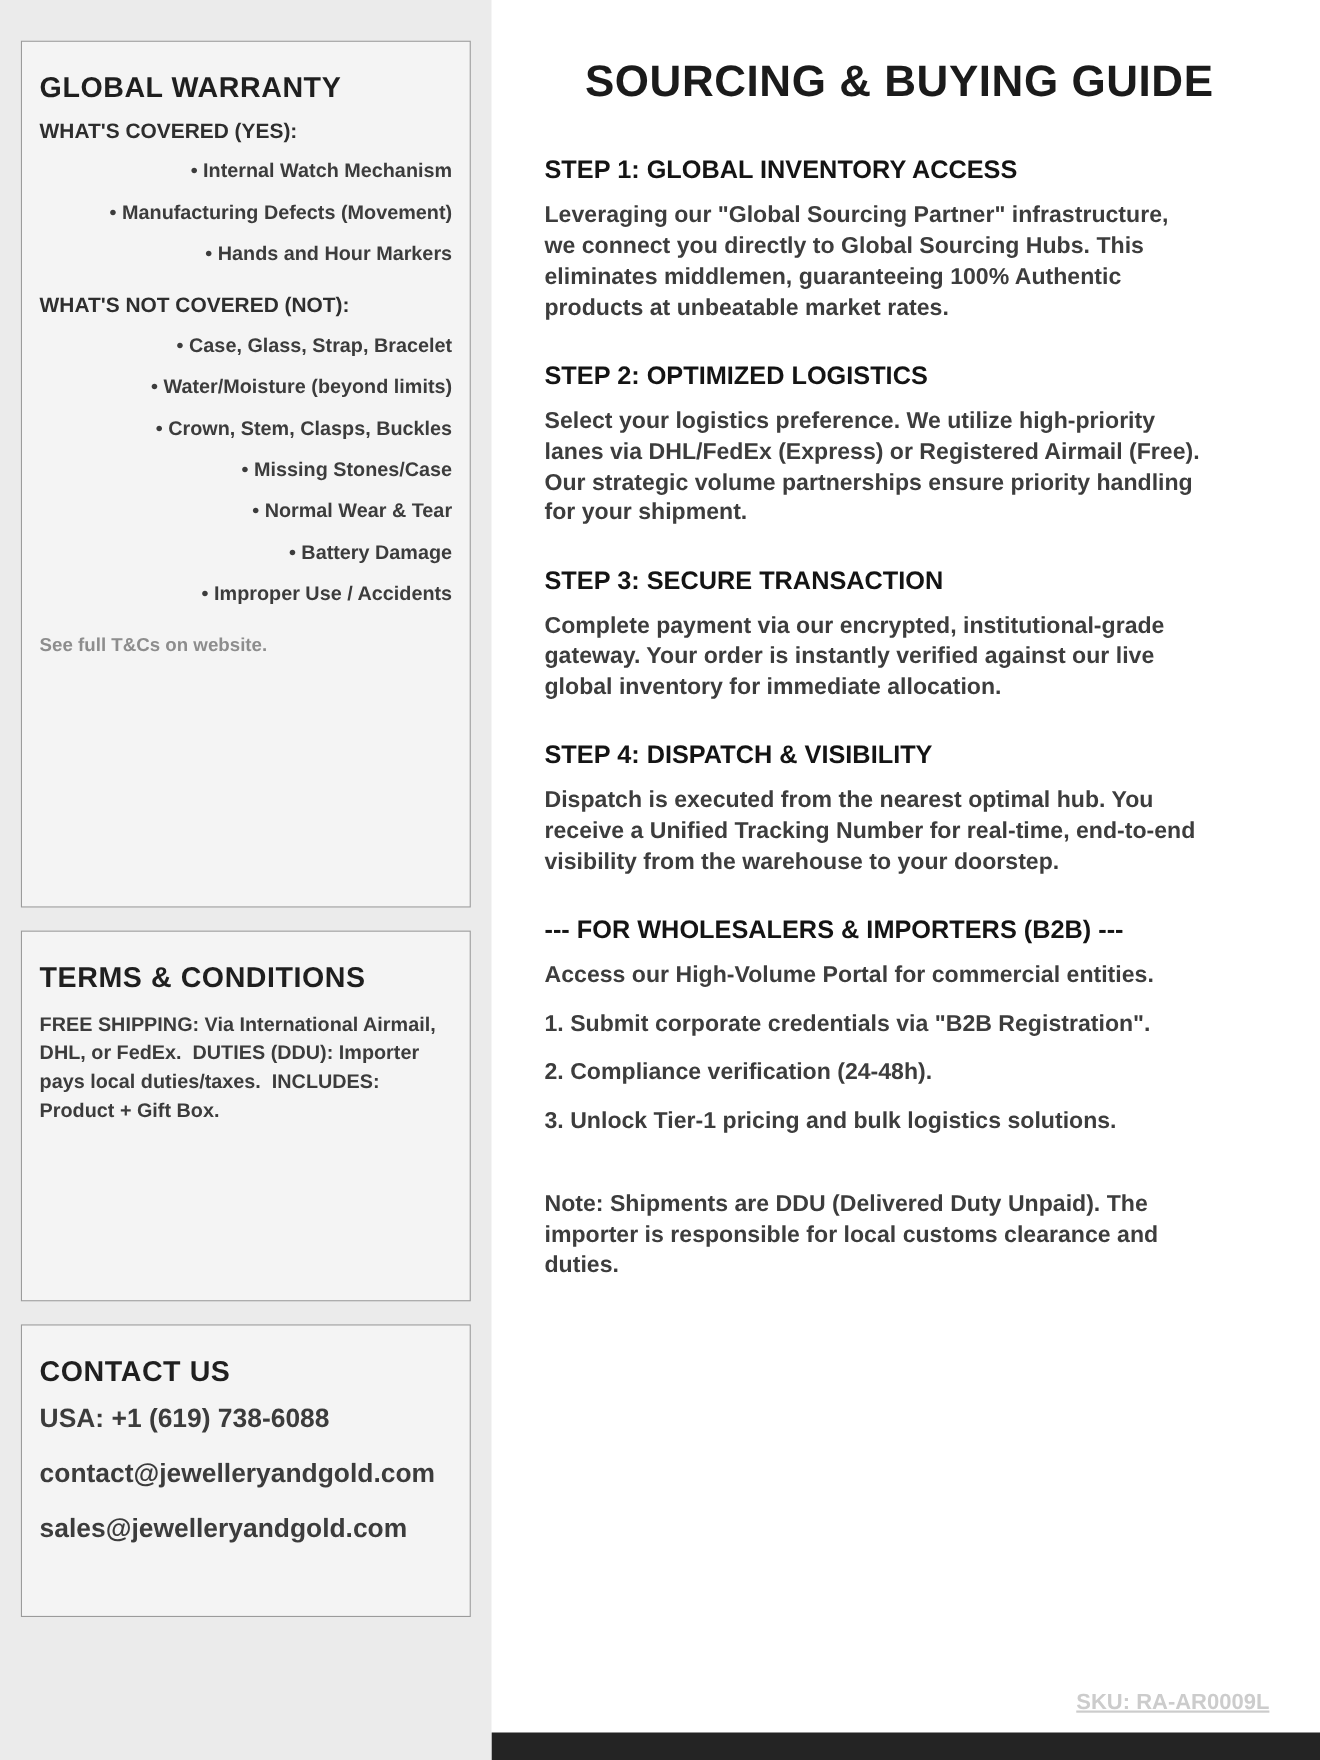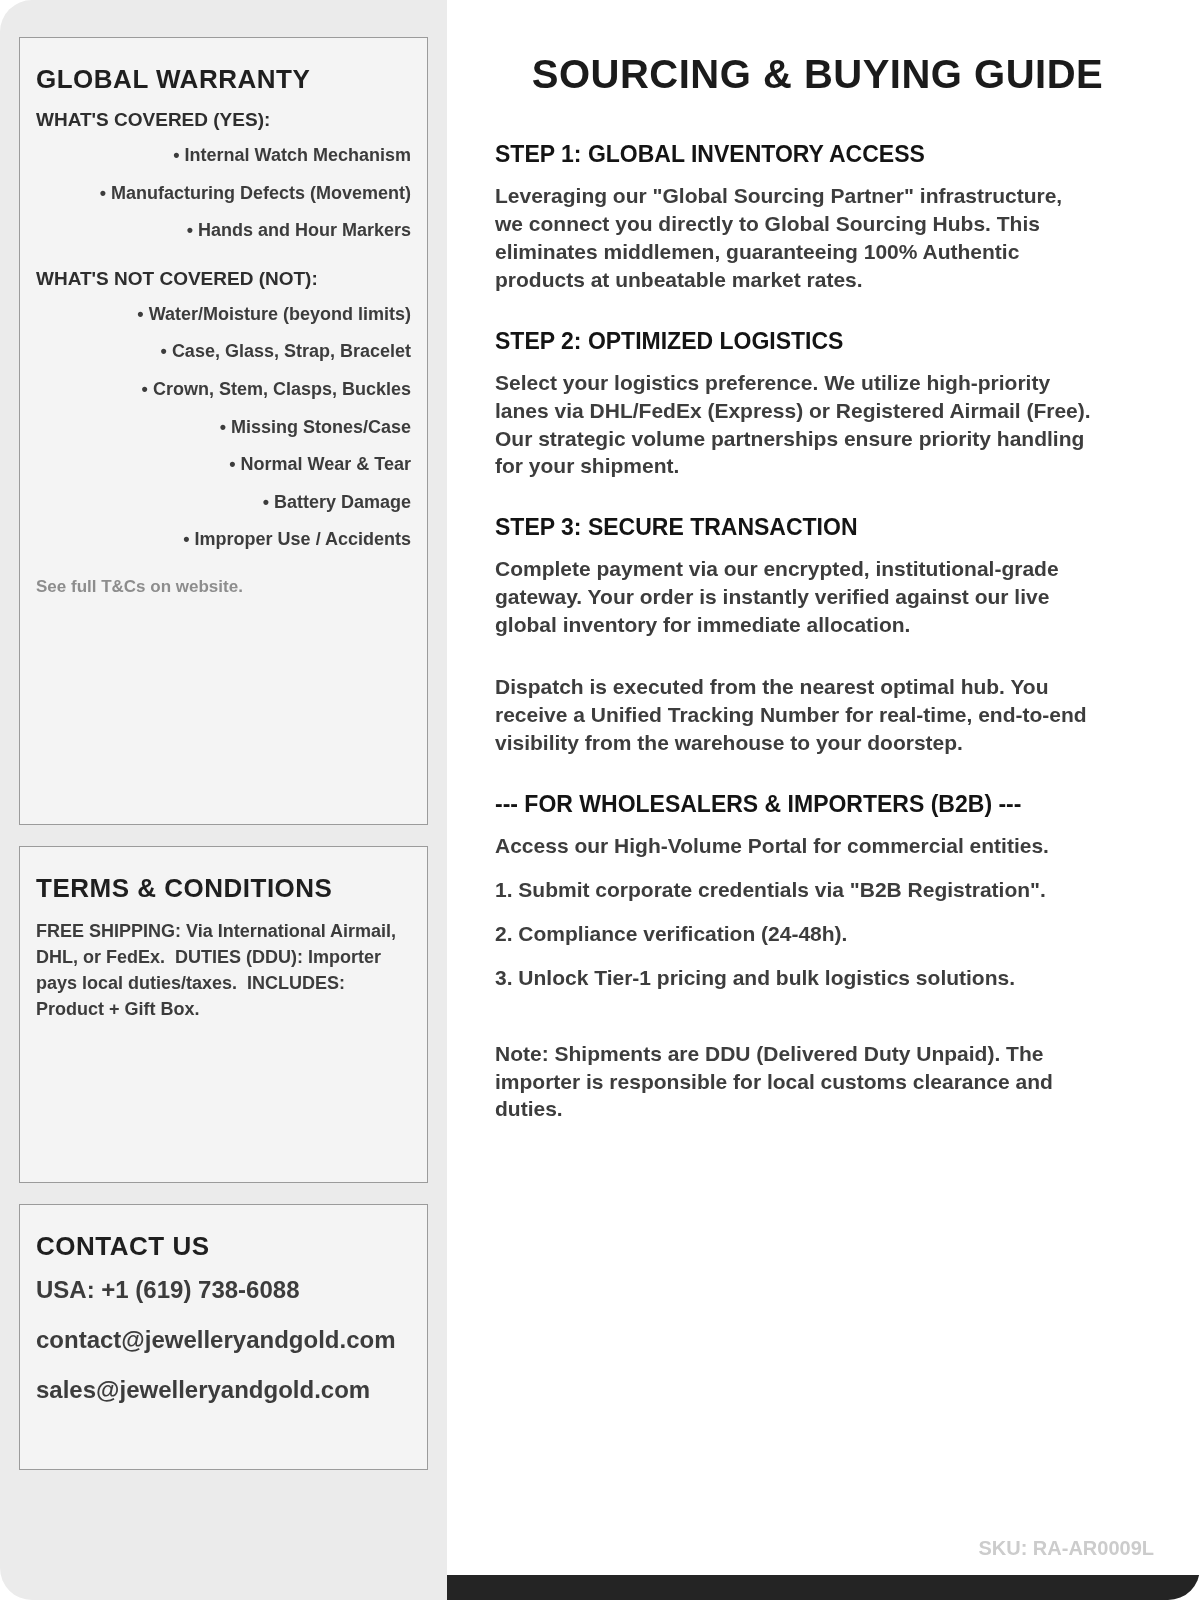--- a/index.html
+++ b/index.html
@@ -2,21 +2,21 @@
 <html><head>
 <meta charset="utf-8">
 <style>
   * { margin: 0; padding: 0; box-sizing: border-box; }
   html, body {
     width: 1200px; height: 1600px;
     font-family: "Liberation Sans", sans-serif;
     background: #ffffff;
     color: #3c3c3c;
   }
-  .page { position: relative; width: 1200px; height: 1600px; overflow: hidden; border-radius: 32px; }
+  .page { position: relative; width: 1200px; height: 1600px; overflow: hidden; }
 
   
   .sidebar {
     position: absolute; left: 0; top: 0;
     width: 447px; height: 1600px;
     background: #ebebeb;
     padding: 37px 19px 0 19px;
   }
   .box {
     background: #f4f4f4;
@@ -90,20 +90,21 @@
     line-height: 1.33;
     max-width: 600px;
     margin-bottom: 16px;
   }
   .step p.note { margin-top: 48px; }
 
   .sku {
     position: absolute; right: 46px; bottom: 40px;
     font-size: 20px; font-weight: 700;
     color: #cccccc;
+    text-decoration: underline;
   }
   .bottom-bar {
     position: absolute; left: 447px; right: 0; bottom: 0;
     height: 25px; background: #242424;
   }
 </style>
 </head>
 <body>
 
 <div class="page">
@@ -115,22 +116,22 @@
 
       <div class="sub-heading">WHAT'S COVERED (YES):</div>
       <ul class="bullet-list">
         <li>Internal Watch Mechanism</li>
         <li>Manufacturing Defects (Movement)</li>
         <li>Hands and Hour Markers</li>
       </ul>
 
       <div class="sub-heading">WHAT'S NOT COVERED (NOT):</div>
       <ul class="bullet-list">
+        <li>Case, Glass, Strap, Bracelet</li>
         <li>Water/Moisture (beyond limits)</li>
-        <li>Case, Glass, Strap, Bracelet</li>
         <li>Crown, Stem, Clasps, Buckles</li>
         <li>Missing Stones/Case</li>
         <li>Normal Wear &amp; Tear</li>
         <li>Battery Damage</li>
         <li>Improper Use / Accidents</li>
       </ul>
 
       <p class="footnote">See full T&amp;Cs on website.</p>
     </section>
 
@@ -161,20 +162,21 @@
       <h2 class="step-heading">STEP 2: OPTIMIZED LOGISTICS</h2>
       <p>Select your logistics preference. We utilize high-priority lanes via DHL/FedEx (Express) or Registered Airmail (Free). Our strategic volume partnerships ensure priority handling for your shipment.</p>
     </section>
 
     <section class="step">
       <h2 class="step-heading">STEP 3: SECURE TRANSACTION</h2>
       <p>Complete payment via our encrypted, institutional-grade gateway. Your order is instantly verified against our live global inventory for immediate allocation.</p>
     </section>
 
     <section class="step">
+      <h2 class="step-heading">STEP 4: DISPATCH &amp; VISIBILITY</h2>
       <p>Dispatch is executed from the nearest optimal hub. You receive a Unified Tracking Number for real-time, end-to-end visibility from the warehouse to your doorstep.</p>
     </section>
 
     <section class="step">
       <h2 class="step-heading">--- FOR WHOLESALERS &amp; IMPORTERS (B2B) ---</h2>
       <p>Access our High-Volume Portal for commercial entities.</p>
       <p>1. Submit corporate credentials via "B2B Registration".</p>
       <p>2. Compliance verification (24-48h).</p>
       <p>3. Unlock Tier-1 pricing and bulk logistics solutions.</p>
       <p class="note">Note: Shipments are DDU (Delivered Duty Unpaid). The importer is responsible for local customs clearance and duties.</p>

